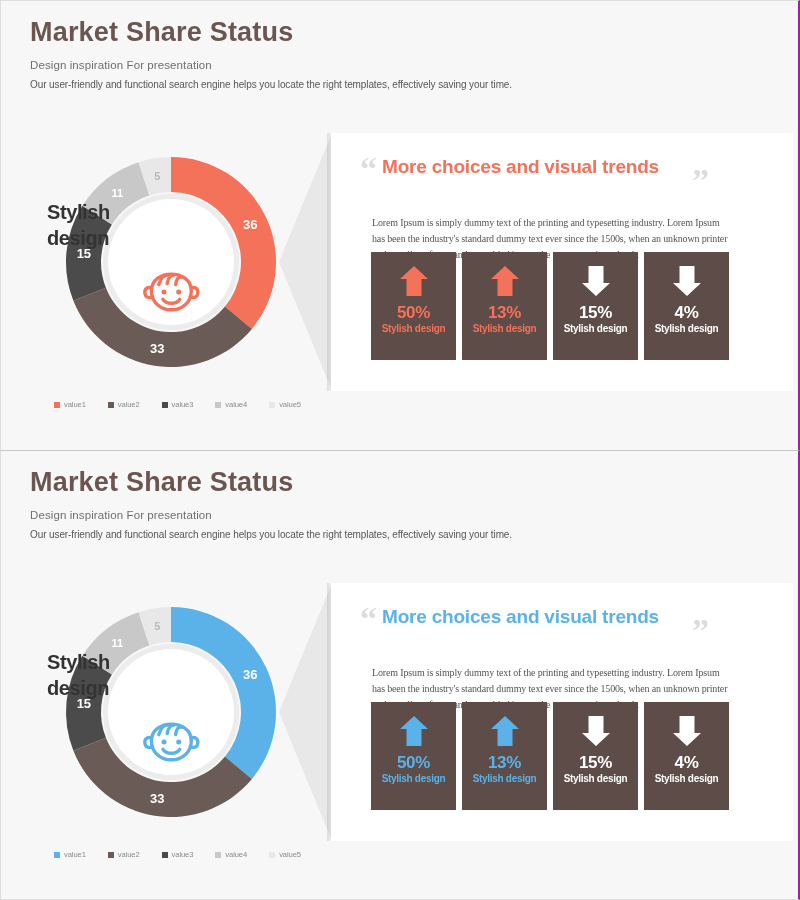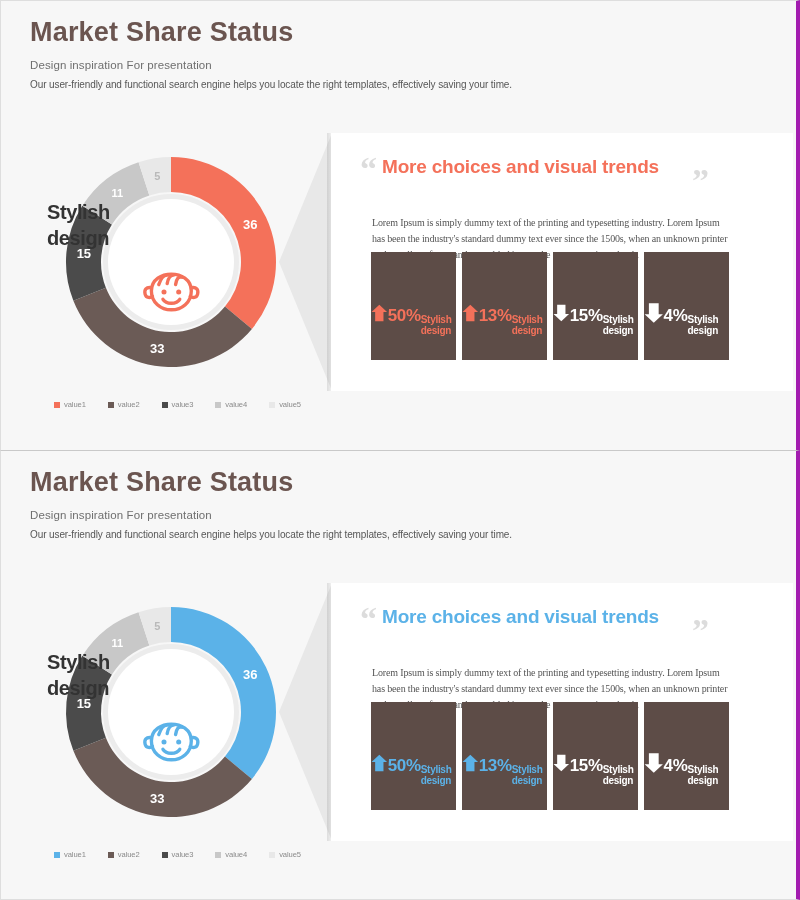--- a/index.html
+++ b/index.html
@@ -20,21 +20,21 @@
   }
 
   
   .slide {
     position: absolute;
     left: 0;
     width: 800px;
     height: 450px;
     background: #f7f7f7;
     border-left: 1px solid #dedede;
-    border-right: 4px solid #a21caf;
+    border-right: 2px solid #a21caf;
     overflow: hidden;
   }
   .slide.slide-1 { top: 0; border-top: 1px solid #dedede; }
   .slide.slide-2 { top: 450px; border-top: 1px solid #c9c9c9; border-bottom: 1px solid #dedede; }
 
   
   .head { position: absolute; left: 29px; top: 16px; }
   .head-title {
     font-size: 27px;
     font-weight: bold;
@@ -132,32 +132,32 @@
     left: 40px;
     top: 119px;
     display: flex;
     gap: 6px;
   }
   .stat {
     width: 85px;
     height: 108px;
     background: #5d4c47;
     display: flex;
-    flex-direction: row;
+    flex-direction: column;
     align-items: center;
     padding-top: 13px;
   }
   .stat-value {
     margin-top: 6px;
     font-size: 17px;
     font-weight: bold;
     letter-spacing: -0.3px;
   }
   .stat-label {
-    margin-top: 24px;
+    margin-top: 0;
     font-size: 10px;
     font-weight: bold;
     letter-spacing: -0.3px;
   }
 
   
   .donut-wrap {
     position: absolute;
     left: 46px;
     top: 139px;

